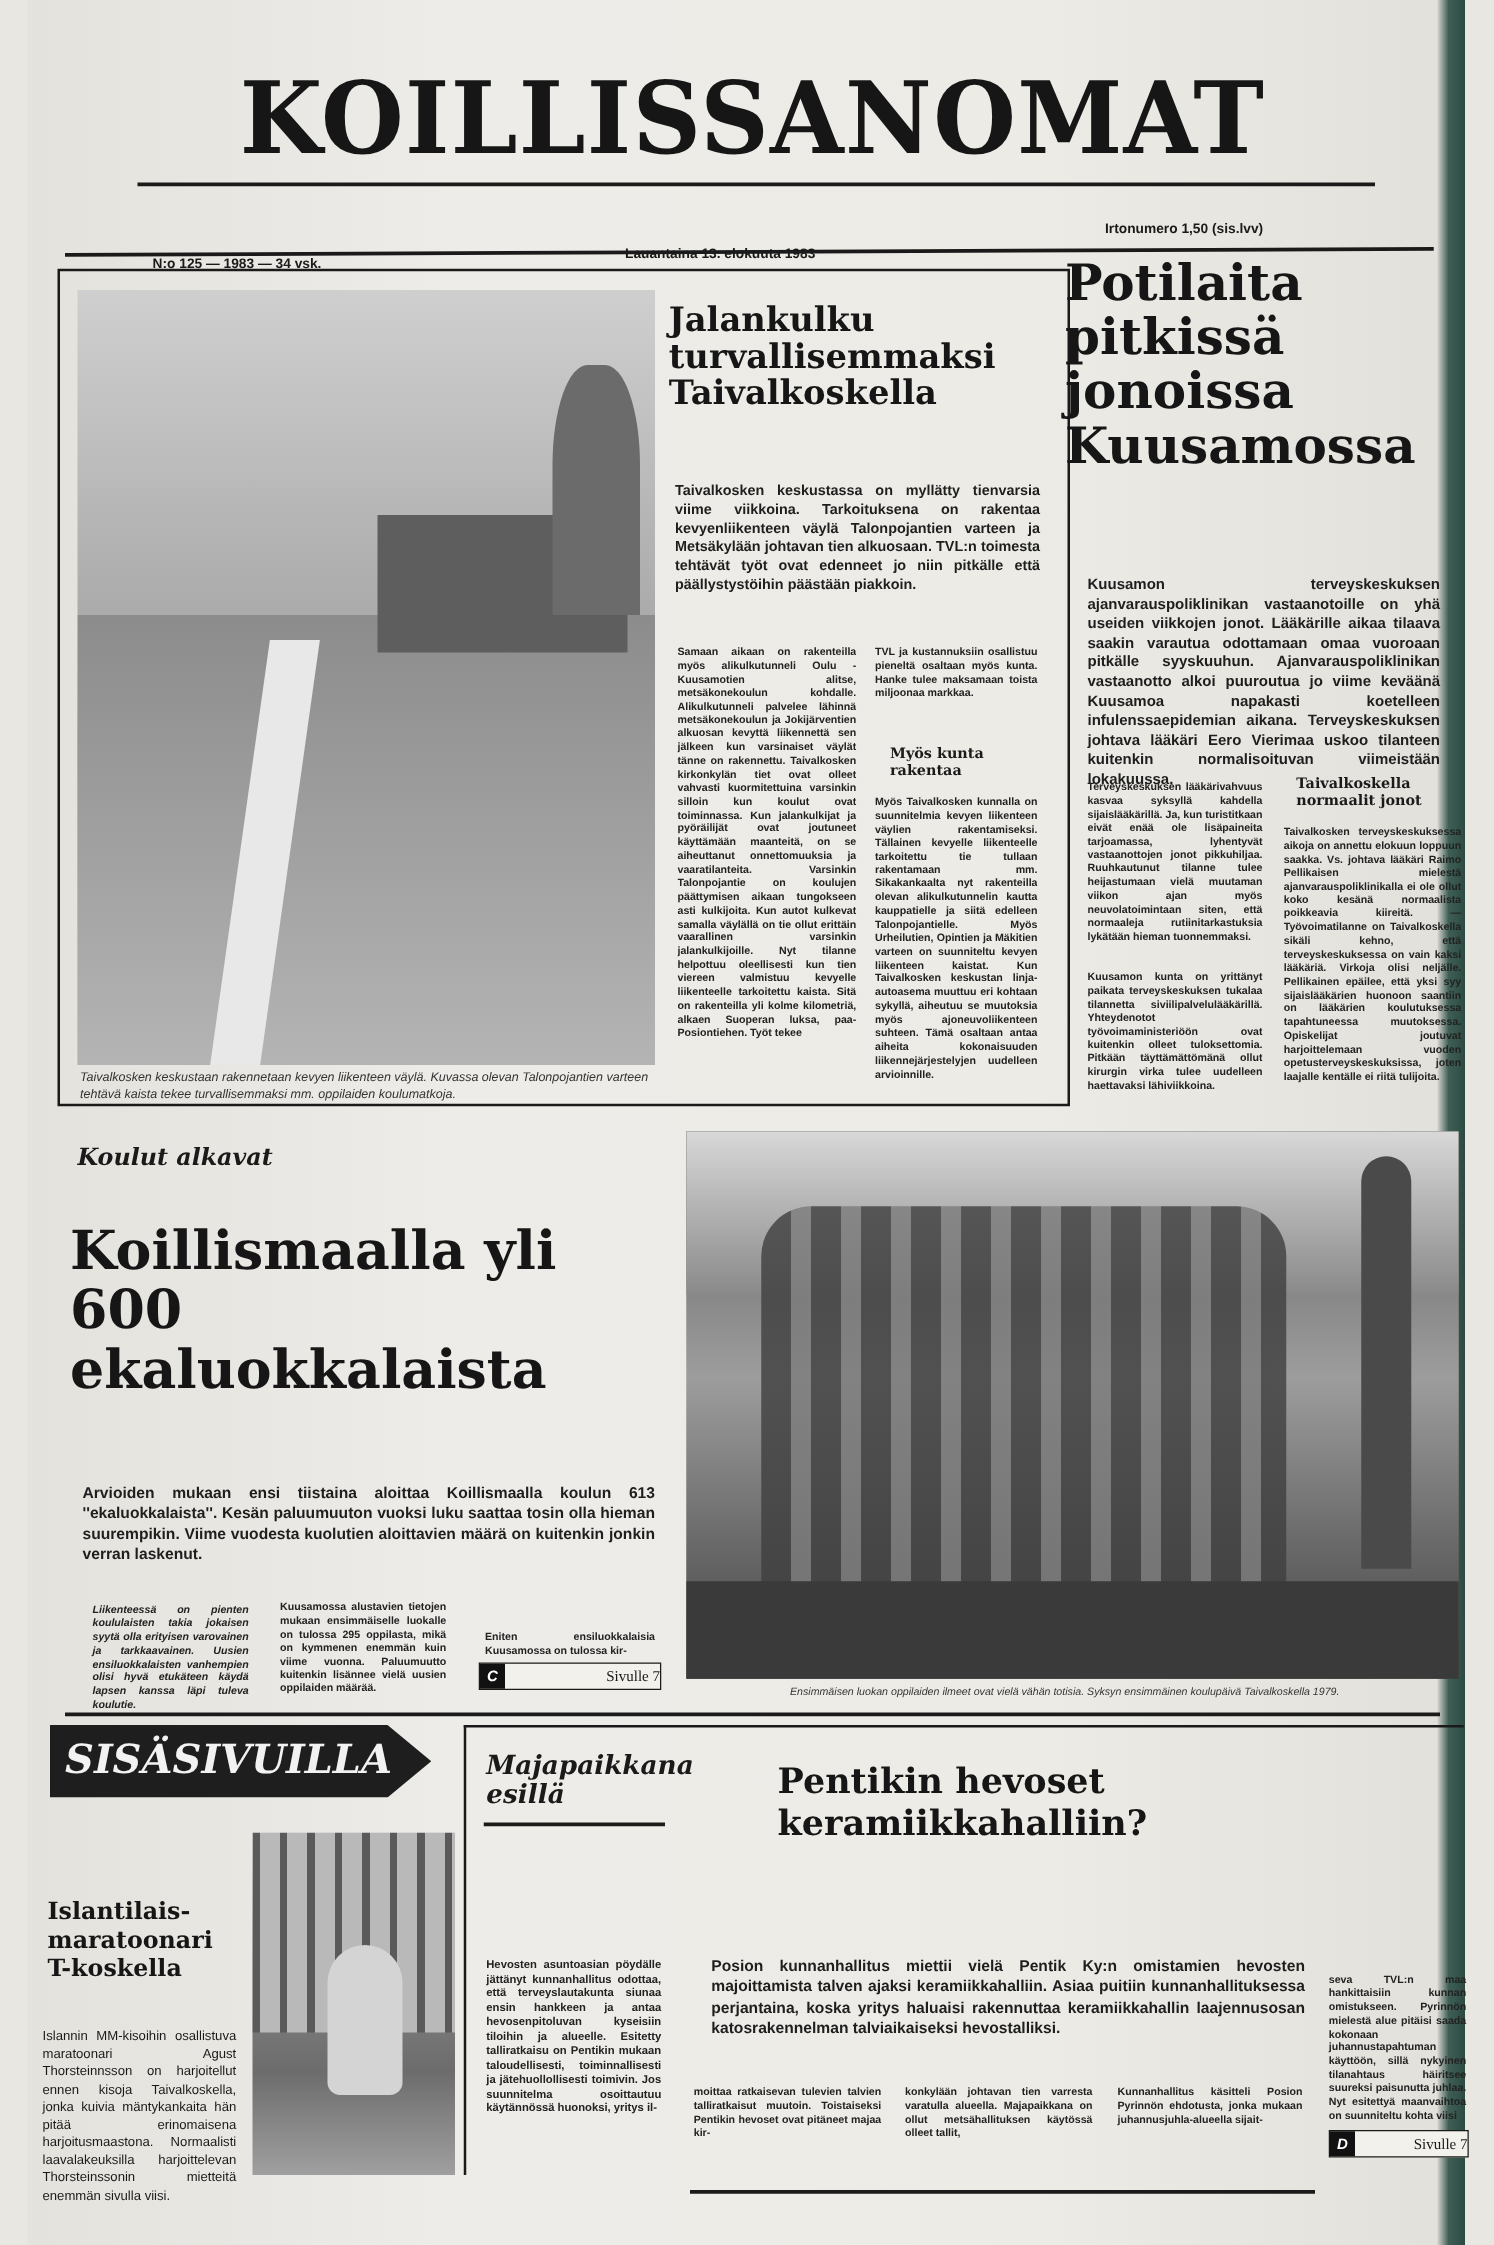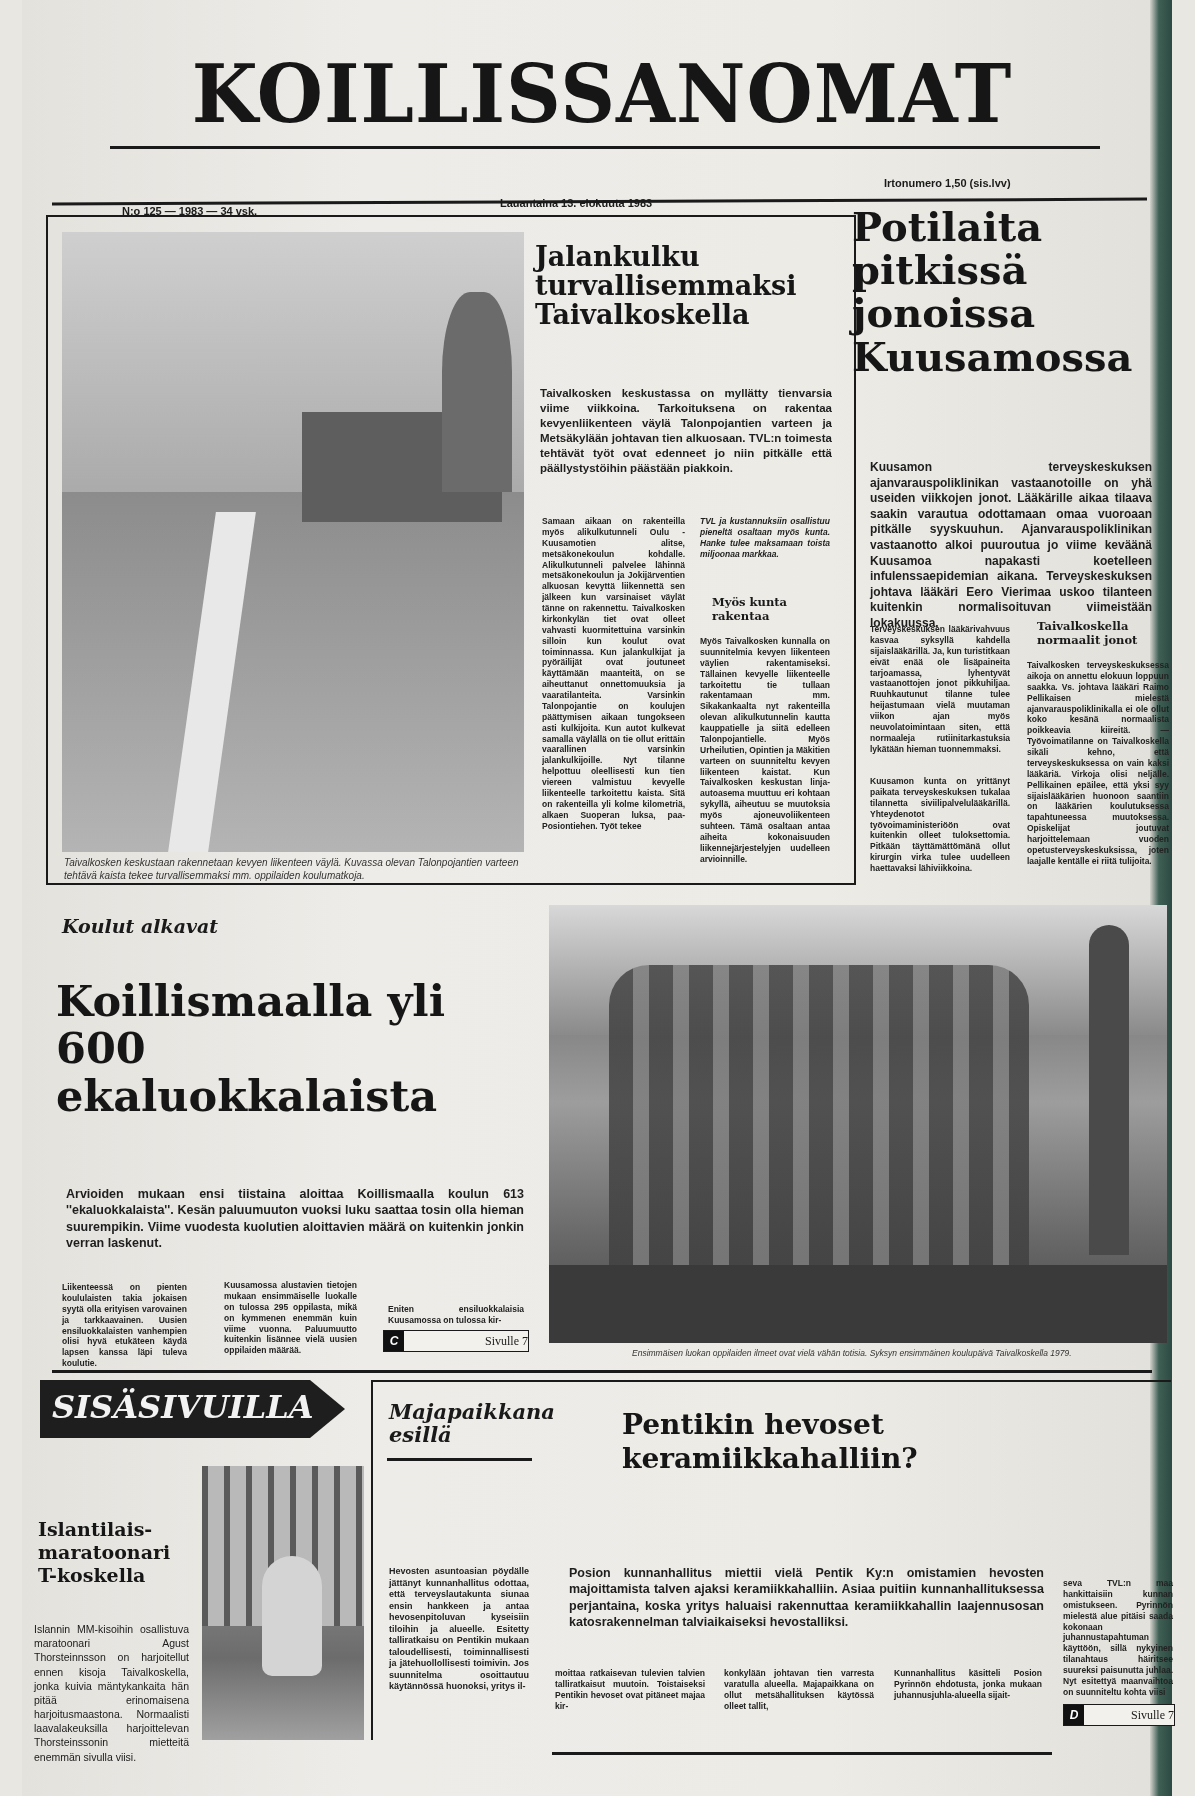--- a/index.html
+++ b/index.html
@@ -67,35 +67,35 @@
     <div style="position:absolute; left:0; top:260px; width:100%; height:360px; background:linear-gradient(180deg,#8c8c8c,#b4b4b4);"></div>
     <div style="position:absolute; left:130px; top:280px; width:40px; height:340px; background:#e8e8e8; transform:skewX(-8deg);"></div>
     <div style="position:absolute; left:240px; top:180px; width:200px; height:110px; background:#5e5e5e;"></div>
     <div style="position:absolute; left:380px; top:60px; width:70px; height:200px; background:#6b6b6b; border-radius:40% 40% 0 0;"></div>
   </div>
   <div class="abs caption" style="left:42px; top:856px; width:460px;">Taivalkosken keskustaan rakennetaan kevyen liikenteen väylä. Kuvassa olevan Talonpojantien varteen tehtävä kaista tekee turvallisemmaksi mm. oppilaiden koulumatkoja.</div>
 
   <div class="abs lead-text" style="left:518px; top:386px; width:292px; font-size:11.5px;">Taivalkosken keskustassa on myllätty tienvarsia viime viikkoina. Tarkoituksena on rakentaa kevyenliikenteen väylä Talonpojantien varteen ja Metsäkylään johtavan tien alkuosaan. TVL:n toimesta tehtävät työt ovat edenneet jo niin pitkälle että päällystystöihin päästään piakkoin.</div>
   <div class="abs headline" style="left:513px; top:242px; width:300px; font-size:27px;">Jalankulku turvallisemmaksi Taivalkoskella</div>
   <div class="abs body-text" style="left:520px; top:516px; width:143px; height:360px; overflow:hidden;">Samaan aikaan on rakenteilla myös alikulkutunneli Oulu - Kuusamotien alitse, metsäkonekoulun kohdalle. Alikulkutunneli palvelee lähinnä metsäkonekoulun ja Jokijärventien alkuosan kevyttä liikennettä sen jälkeen kun varsinaiset väylät tänne on rakennettu. Taivalkosken kirkonkylän tiet ovat olleet vahvasti kuormitettuina varsinkin silloin kun koulut ovat toiminnassa. Kun jalankulkijat ja pyöräilijät ovat joutuneet käyttämään maanteitä, on se aiheuttanut onnettomuuksia ja vaaratilanteita. Varsinkin Talonpojantie on koulujen päättymisen aikaan tungokseen asti kulkijoita. Kun autot kulkevat samalla väylällä on tie ollut erittäin vaarallinen varsinkin jalankulkijoille. Nyt tilanne helpottuu oleellisesti kun tien viereen valmistuu kevyelle liikenteelle tarkoitettu kaista. Sitä on rakenteilla yli kolme kilometriä, alkaen Suoperan luksa, paa-Posiontiehen. Työt tekee</div>
-  <div class="abs body-text" style="left:678px; top:516px; width:130px;font-style:italic;">TVL ja kustannuksiin osallistuu pieneltä osaltaan myös kunta. Hanke tulee maksamaan toista miljoonaa markkaa.</div>
+  <div class="abs body-text" style="left:678px; top:516px; width:130px;">TVL ja kustannuksiin osallistuu pieneltä osaltaan myös kunta. Hanke tulee maksamaan toista miljoonaa markkaa.</div>
   <div class="abs subhead" style="left:690px; top:596px; width:120px;">Myös kunta rakentaa</div>
   <div class="abs body-text" style="left:678px; top:636px; width:130px; height:240px; overflow:hidden;">Myös Taivalkosken kunnalla on suunnitelmia kevyen liikenteen väylien rakentamiseksi. Tällainen kevyelle liikenteelle tarkoitettu tie tullaan rakentamaan mm. Sikakankaalta nyt rakenteilla olevan alikulkutunnelin kautta kauppatielle ja siitä edelleen Talonpojantielle. Myös Urheilutien, Opintien ja Mäkitien varteen on suunniteltu kevyen liikenteen kaistat. Kun Taivalkosken keskustan linja-autoasema muuttuu eri kohtaan sykyllä, aiheutuu se muutoksia myös ajoneuvoliikenteen suhteen. Tämä osaltaan antaa aiheita kokonaisuuden liikennejärjestelyjen uudelleen arvioinnille.</div>
 
   <div class="abs headline" style="left:830px; top:205px; width:300px; font-size:40px;">Potilaita pitkissä jonoissa Kuusamossa</div>
   <div class="abs lead-text" style="left:848px; top:460px; width:282px; font-size:12px;">Kuusamon terveyskeskuksen ajanvarauspoliklinikan vastaanotoille on yhä useiden viikkojen jonot. Lääkärille aikaa tilaava saakin varautua odottamaan omaa vuoroaan pitkälle syyskuuhun. Ajanvarauspoliklinikan vastaanotto alkoi puuroutua jo viime keväänä Kuusamoa napakasti koetelleen infulenssaepidemian aikana. Terveyskeskuksen johtava lääkäri Eero Vierimaa uskoo tilanteen kuitenkin normalisoituvan viimeistään lokakuussa.</div>
   <div class="abs body-text" style="left:848px; top:624px; width:140px;">Terveyskeskuksen lääkärivahvuus kasvaa syksyllä kahdella sijaislääkärillä. Ja, kun turistitkaan eivät enää ole lisäpaineita tarjoamassa, lyhentyvät vastaanottojen jonot pikkuhiljaa. Ruuhkautunut tilanne tulee heijastumaan vielä muutaman viikon ajan myös neuvolatoimintaan siten, että normaaleja rutiinitarkastuksia lykätään hieman tuonnemmaksi.</div>
   <div class="abs body-text" style="left:848px; top:776px; width:140px; height:110px; overflow:hidden;">Kuusamon kunta on yrittänyt paikata terveyskeskuksen tukalaa tilannetta siviilipalvelulääkärillä. Yhteydenotot työvoimaministeriöön ovat kuitenkin olleet tuloksettomia. Pitkään täyttämättömänä ollut kirurgin virka tulee uudelleen haettavaksi lähiviikkoina.</div>
   <div class="abs subhead" style="left:1015px; top:620px; width:130px;">Taivalkoskella normaalit jonot</div>
   <div class="abs body-text" style="left:1005px; top:660px; width:142px; height:230px; overflow:hidden;">Taivalkosken terveyskeskuksessa aikoja on annettu elokuun loppuun saakka. Vs. johtava lääkäri Raimo Pellikaisen mielestä ajanvarauspoliklinikalla ei ole ollut koko kesänä normaalista poikkeavia kiireitä. — Työvoimatilanne on Taivalkoskella sikäli kehno, että terveyskeskuksessa on vain kaksi lääkäriä. Virkoja olisi neljälle. Pellikainen epäilee, että yksi syy sijaislääkärien huonoon saantiin on lääkärien koulutuksessa tapahtuneessa muutoksessa. Opiskelijat joutuvat harjoittelemaan vuoden opetusterveyskeskuksissa, joten laajalle kentälle ei riitä tulijoita.</div>
 
   <div class="abs" style="left:40px; top:915px; font-family:'DejaVu Serif',serif; font-style:italic; font-weight:bold; font-size:19px;">Koulut alkavat</div>
   <div class="abs headline" style="left:34px; top:978px; width:420px; font-size:43px; line-height:1.1;">Koillismaalla yli 600 ekaluokkalaista</div>
   <div class="abs lead-text" style="left:44px; top:1186px; width:458px;">Arvioiden mukaan ensi tiistaina aloittaa Koillismaalla koulun 613 ''ekaluokkalaista''. Kesän paluumuuton vuoksi luku saattaa tosin olla hieman suurempikin. Viime vuodesta kuolutien aloittavien määrä on kuitenkin jonkin verran laskenut.</div>
-  <div class="abs body-text" style="left:40px; top:1282px; width:125px;">Liikenteessä on pienten koululaisten takia jokaisen syytä olla erityisen varovainen ja tarkkaavainen. Uusien ensiluokkalaisten vanhempien olisi hyvä etukäteen käydä lapsen kanssa läpi tuleva koulutie.</div>
+  <div class="abs body-text" style="left:52px; top:1282px; width:125px;font-style:italic;">Liikenteessä on pienten koululaisten takia jokaisen syytä olla erityisen varovainen ja tarkkaavainen. Uusien ensiluokkalaisten vanhempien olisi hyvä etukäteen käydä lapsen kanssa läpi tuleva koulutie.</div>
   <div class="abs body-text" style="left:202px; top:1280px; width:133px;">Kuusamossa alustavien tietojen mukaan ensimmäiselle luokalle on tulossa 295 oppilasta, mikä on kymmenen enemmän kuin viime vuonna. Paluumuutto kuitenkin lisännee vielä uusien oppilaiden määrää.</div>
   <div class="abs body-text" style="left:366px; top:1280px; width:136px; padding-top:24px;">Eniten ensiluokkalaisia Kuusamossa on tulossa kir-</div>
   <div class="ref-box" style="left:361px; top:1330px; width:146px; height:22px;">
     <span class="ref-letter">C</span>
     <span class="ref-label">Sivulle 7</span>
   </div>
 
   <div class="photo" style="left:527px; top:905px; width:618px; height:438px; background:linear-gradient(180deg,#5a5a5a 0%,#7a7a7a 20%,#9d9d9d 45%,#6a6a6a 75%,#444 100%);">
     <div style="position:absolute; left:0; top:0; width:100%; height:130px; background:linear-gradient(180deg,#d8d8d8,#8a8a8a);"></div>
     <div style="position:absolute; left:60px; top:60px; width:420px; height:310px; background:repeating-linear-gradient(90deg,#3e3e3e 0 24px,#7b7b7b 24px 40px); opacity:0.8; border-radius:40px 40px 0 0;"></div>

